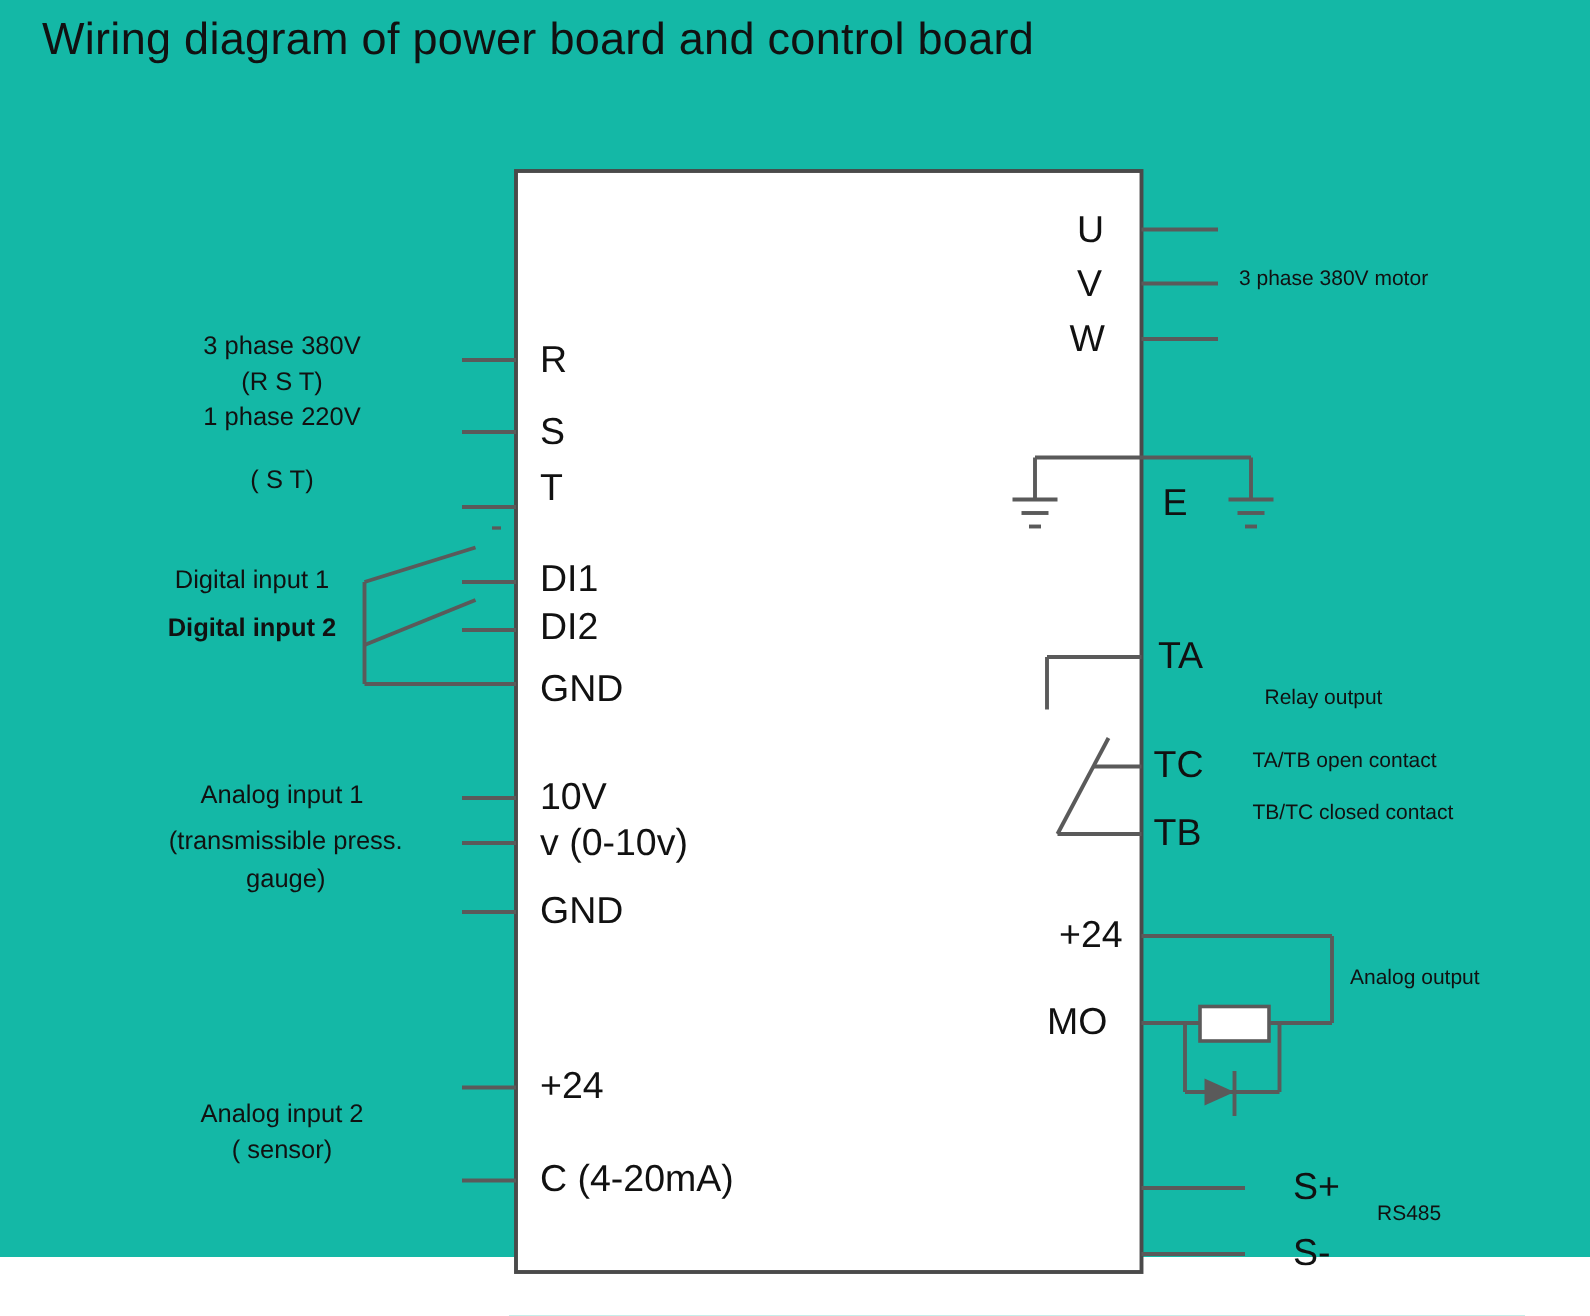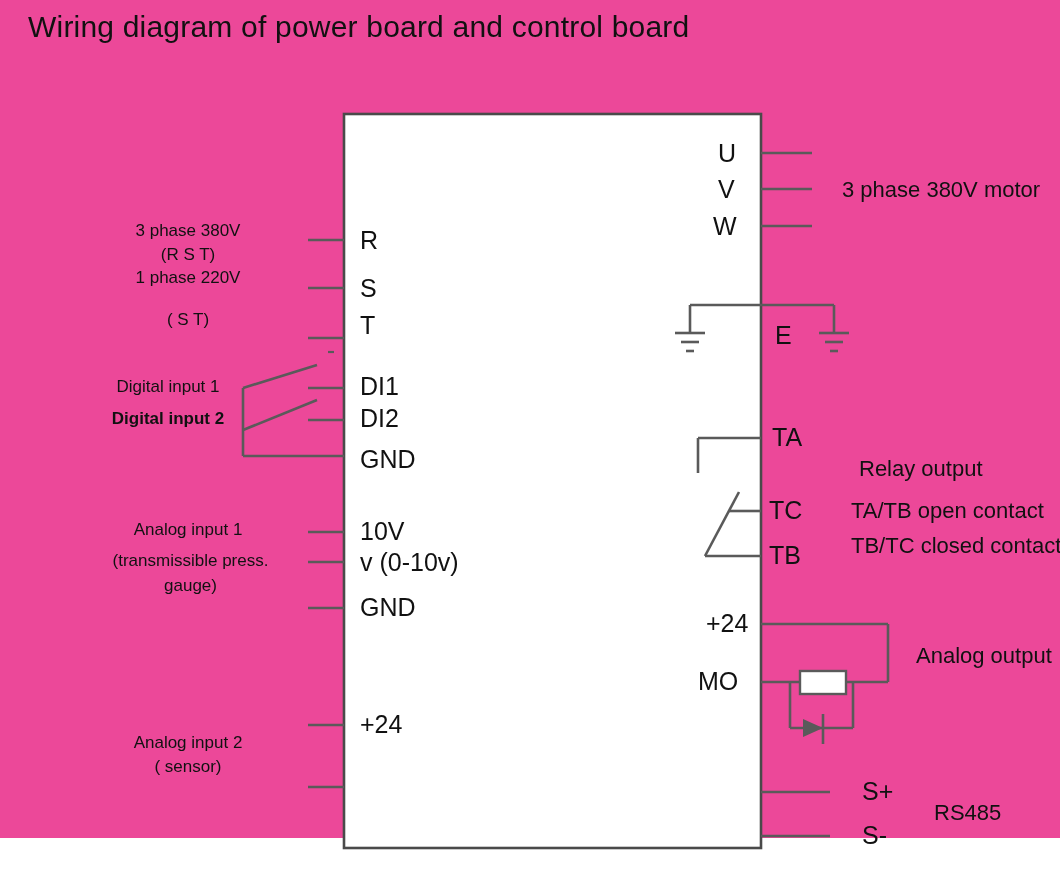--- a/index.html
+++ b/index.html
@@ -11,21 +11,21 @@
     width: 1060px;
     height: 877px;
     font-family: "Liberation Sans", sans-serif;
     color: #000000;
     overflow: hidden;
   }
   #page {
     position: relative;
     width: 1060px;
     height: 838px;
-    background: #ec4899;
+    background: #14b8a6;
   }
   #title {
     position: absolute;
     left: 28px;
     top: 10px;
     font-size: 30px;
     font-weight: 400;
     color: #111111;
     letter-spacing: 0.2px;
     white-space: nowrap;
@@ -42,22 +42,21 @@
     line-height: 1.18;
   }
   .term {
     font-size: 25px;
   }
   .side {
     font-size: 17px;
     text-align: center;
   }
   .note {
-    font-size: 22px;
-    margin-left: 16px;
+    font-size: 14px;
   }
 </style>
 </head>
 <body>
 
 <div id="page">
 
   <div id="title">Wiring diagram of power board and control board</div>
 
   <svg id="diagram" width="1060" height="877" viewBox="0 0 1060 877">
@@ -127,20 +126,21 @@
   <div class="lbl term" style="left:360px; top:226px;">R</div>
   <div class="lbl term" style="left:360px; top:274px;">S</div>
   <div class="lbl term" style="left:360px; top:311px;">T</div>
   <div class="lbl term" style="left:360px; top:372px;">DI1</div>
   <div class="lbl term" style="left:360px; top:404px;">DI2</div>
   <div class="lbl term" style="left:360px; top:445px;">GND</div>
   <div class="lbl term" style="left:360px; top:517px;">10V</div>
   <div class="lbl term" style="left:360px; top:548px;">v (0-10v)</div>
   <div class="lbl term" style="left:360px; top:593px;">GND</div>
   <div class="lbl term" style="left:360px; top:710px;">+24</div>
+  <div class="lbl term" style="left:360px; top:772px;">C (4-20mA)</div>
 
   <div class="lbl term" style="left:718px; top:139px;">U</div>
   <div class="lbl term" style="left:718px; top:175px;">V</div>
   <div class="lbl term" style="left:713px; top:212px;">W</div>
   <div class="lbl term" style="left:775px; top:321px;">E</div>
   <div class="lbl term" style="left:772px; top:423px;">TA</div>
   <div class="lbl term" style="left:769px; top:496px;">TC</div>
   <div class="lbl term" style="left:769px; top:541px;">TB</div>
   <div class="lbl term" style="left:706px; top:609px;">+24</div>
   <div class="lbl term" style="left:698px; top:667px;">MO</div>

